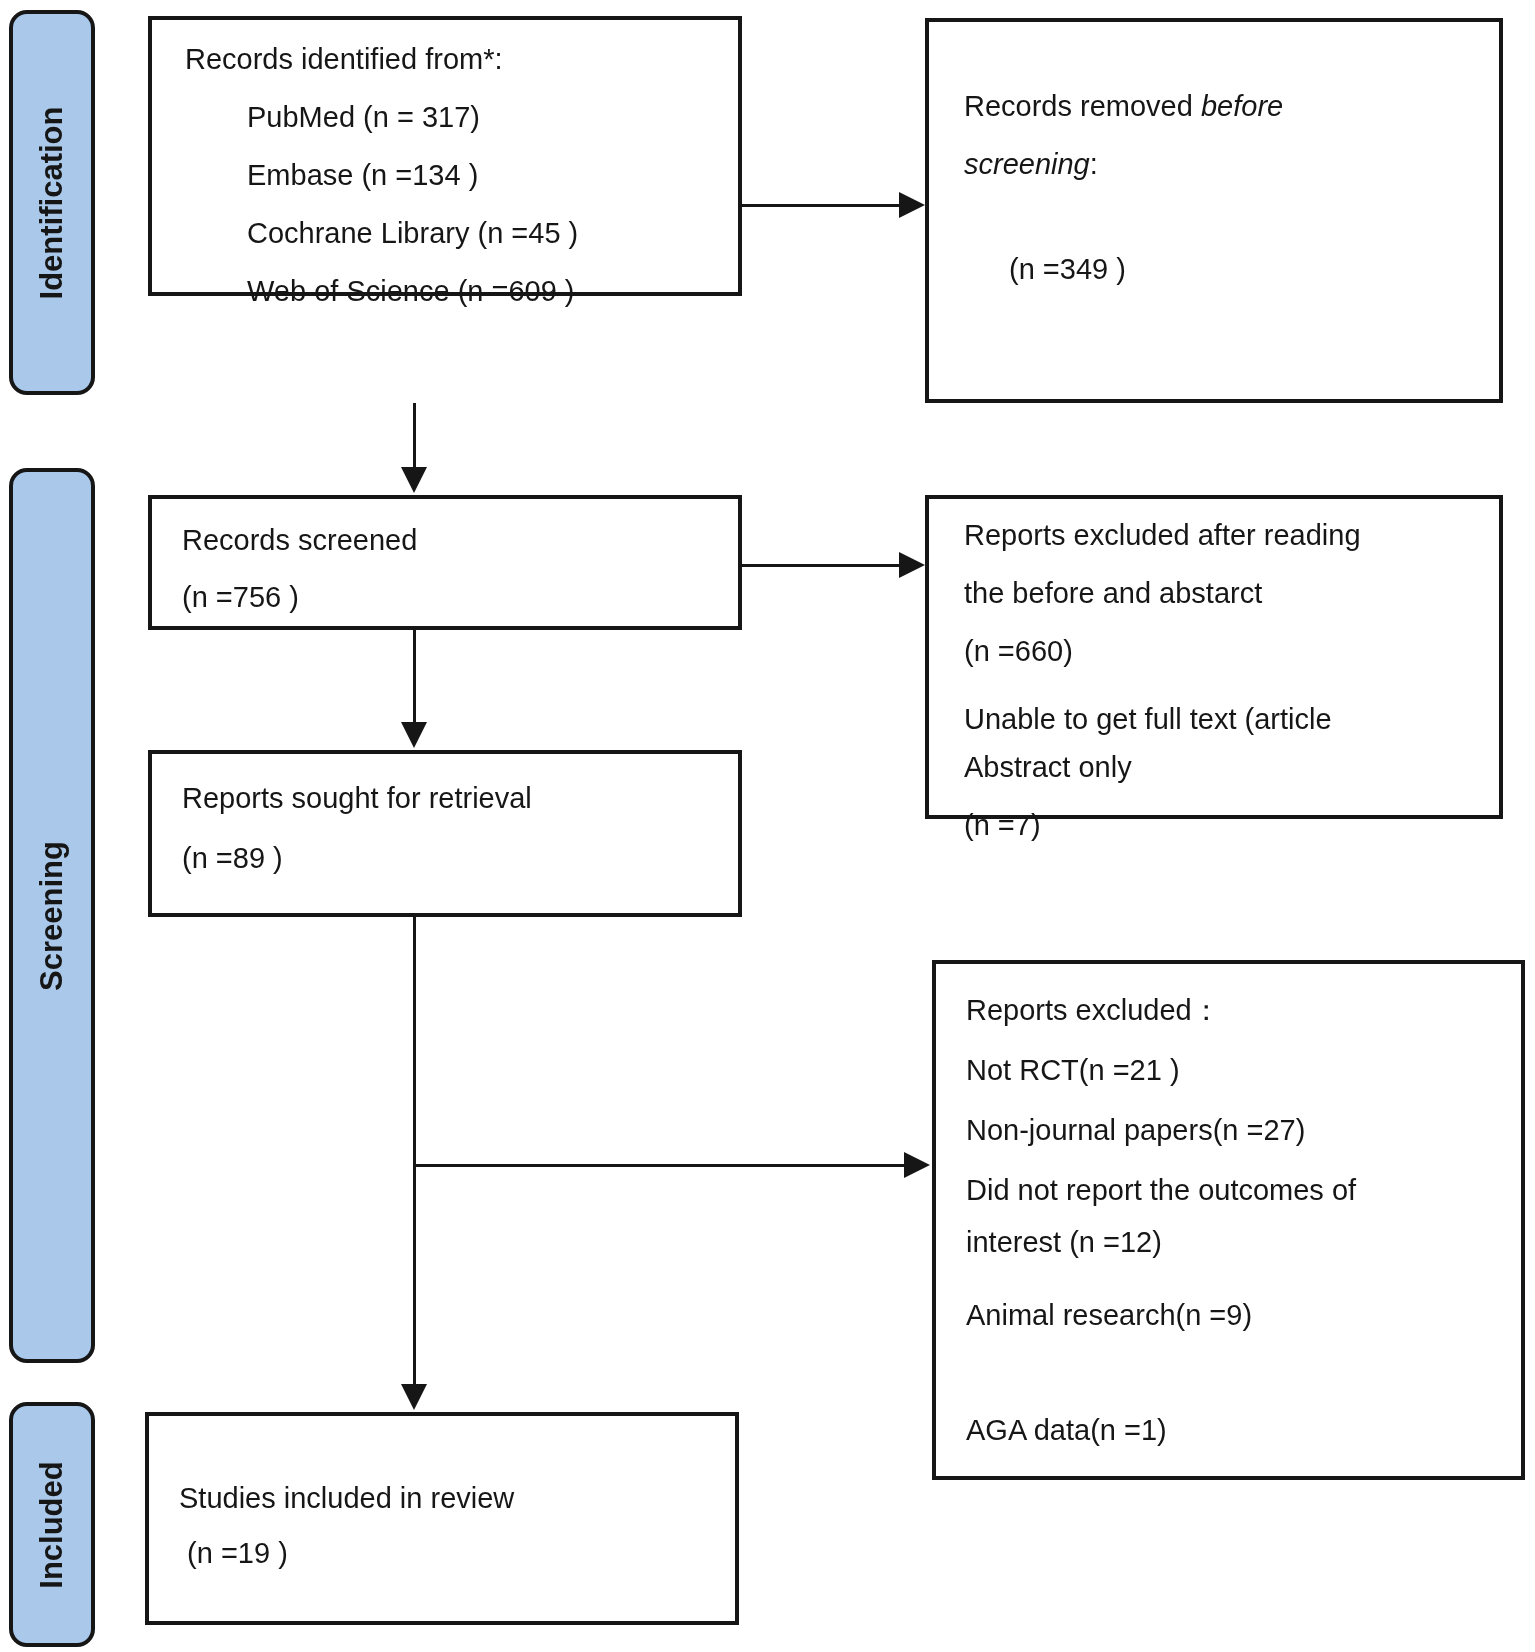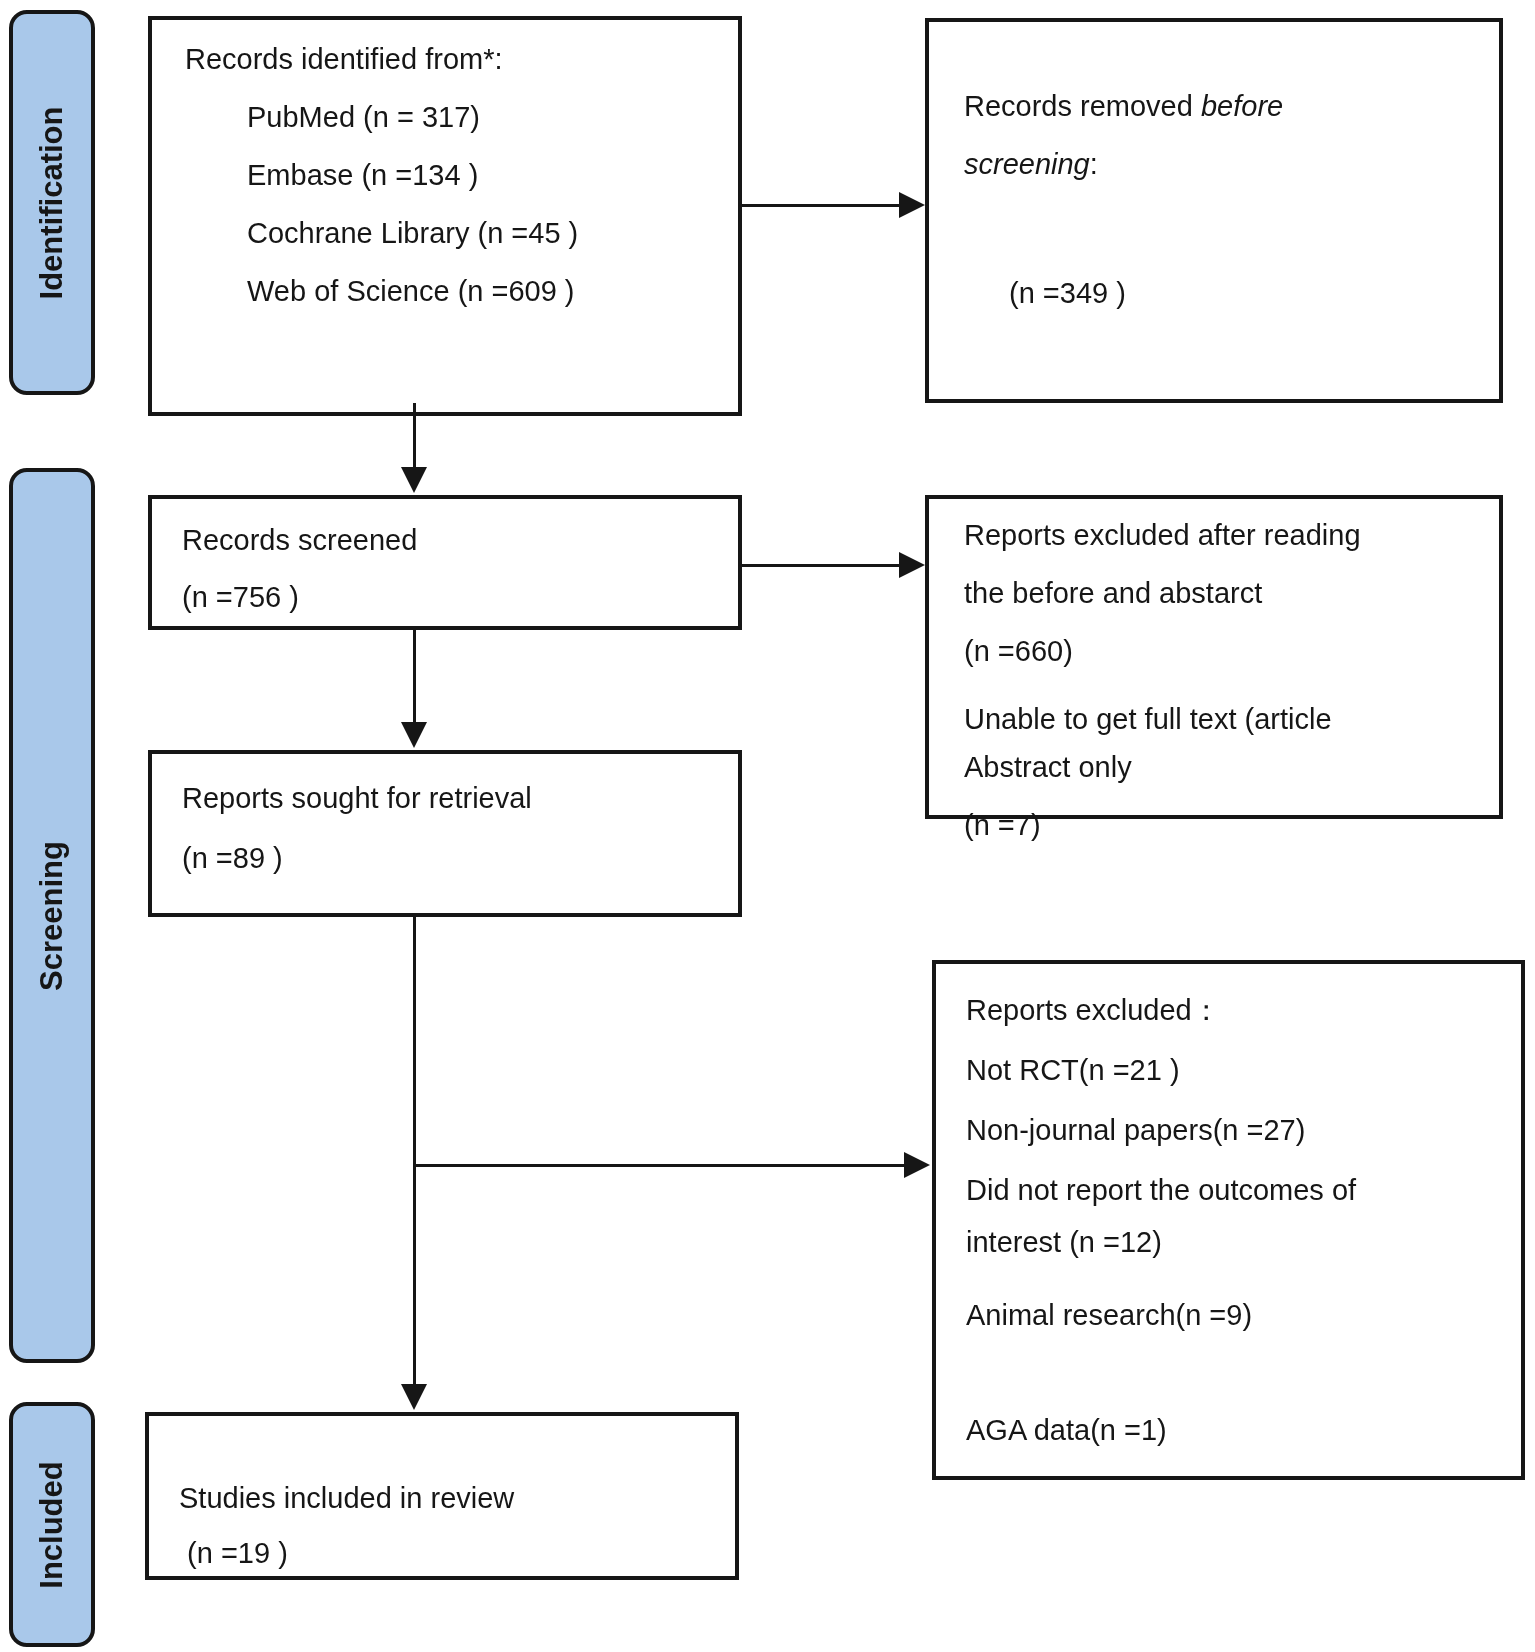--- a/index.html
+++ b/index.html
@@ -64,32 +64,32 @@
   <div class="pill" style="left:9px;top:10px;width:86px;height:385px;">
     <span class="vtext">Identification</span>
   </div>
   <div class="pill" style="left:9px;top:468px;width:86px;height:895px;">
     <span class="vtext">Screening</span>
   </div>
   <div class="pill" style="left:9px;top:1402px;width:86px;height:245px;">
     <span class="vtext">Included</span>
   </div>
 
-  <div class="box" style="left:148px;top:16px;width:594px;height:400px;">
+  <div class="box" style="left:148px;top:16px;width:594px;height:280px;">
     <div class="bline" style="top:40px;left:33px;">Records identified from*:</div>
     <div class="bline" style="top:98px;left:95px;">PubMed (n = 317)</div>
     <div class="bline" style="top:156px;left:95px;">Embase (n =134 )</div>
     <div class="bline" style="top:214px;left:95px;">Cochrane Library (n =45 )</div>
     <div class="bline" style="top:272px;left:95px;">Web of Science (n =609 )</div>
   </div>
 
   <div class="box" style="left:925px;top:18px;width:578px;height:385px;">
     <div class="bline" style="top:85px;left:35px;"><span>Records removed </span><span class="it">before</span></div>
     <div class="bline" style="top:143px;left:35px;"><span class="it">screening</span><span>:</span></div>
-    <div class="bline" style="top:272px;left:80px;">(n =349 )</div>
+    <div class="bline" style="top:248px;left:80px;">(n =349 )</div>
   </div>
 
   <div class="box" style="left:148px;top:495px;width:594px;height:135px;">
     <div class="bline" style="top:42px;left:30px;">Records screened</div>
     <div class="bline" style="top:99px;left:30px;">(n =756 )</div>
   </div>
 
   <div class="box" style="left:925px;top:495px;width:578px;height:324px;">
     <div class="bline" style="top:37px;left:35px;">Reports excluded after reading</div>
     <div class="bline" style="top:95px;left:35px;">the before and abstarct</div>
@@ -107,21 +107,21 @@
   <div class="box" style="left:932px;top:960px;width:593px;height:520px;">
     <div class="bline" style="top:47px;left:30px;">Reports excluded：</div>
     <div class="bline" style="top:107px;left:30px;">Not RCT(n =21 )</div>
     <div class="bline" style="top:167px;left:30px;">Non-journal papers(n =27)</div>
     <div class="bline" style="top:227px;left:30px;">Did not report the outcomes of</div>
     <div class="bline" style="top:279px;left:30px;text-align:center;">interest (n =12)</div>
     <div class="bline" style="top:352px;left:30px;">Animal research(n =9)</div>
     <div class="bline" style="top:467px;left:30px;">AGA data(n =1)</div>
   </div>
 
-  <div class="box" style="left:145px;top:1412px;width:594px;height:168px;">
+  <div class="box" style="left:145px;top:1412px;width:594px;height:213px;">
     <div class="bline" style="top:83px;left:30px;">Studies included in review</div>
     <div class="bline" style="top:138px;left:30px;"> (n =19 )</div>
   </div>
 
   <div>
     <div class="hline" style="left:742px;top:204px;width:160px;"></div>
     <div class="head-right" style="left:899px;top:192px;"></div>
   </div>
 
   <div>

